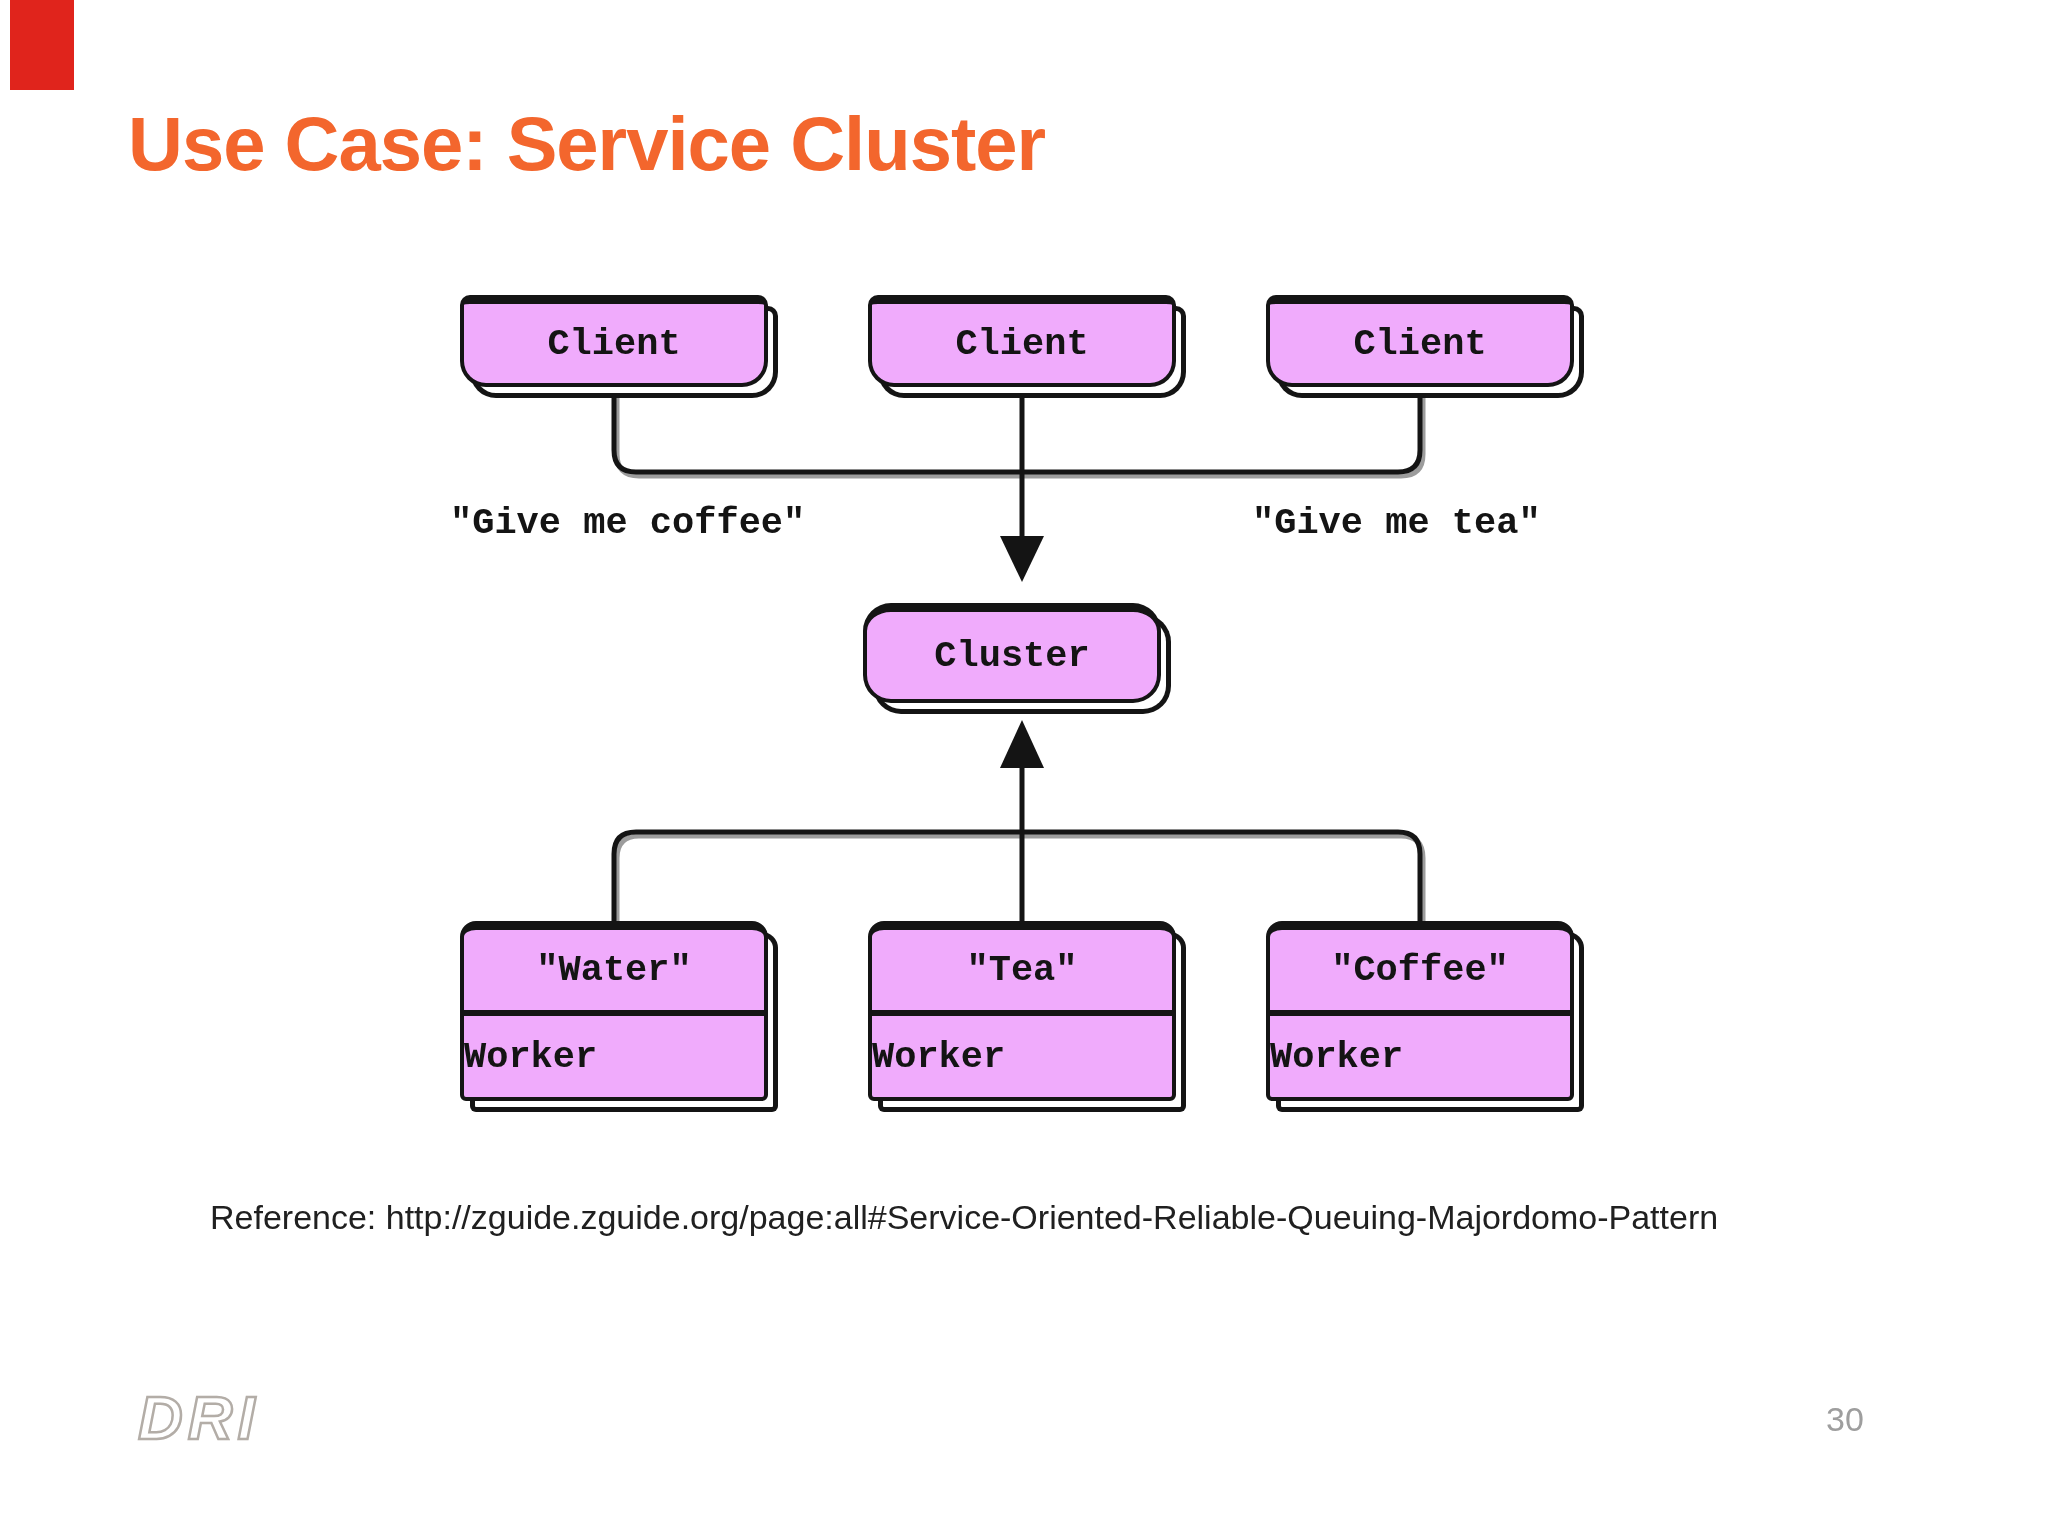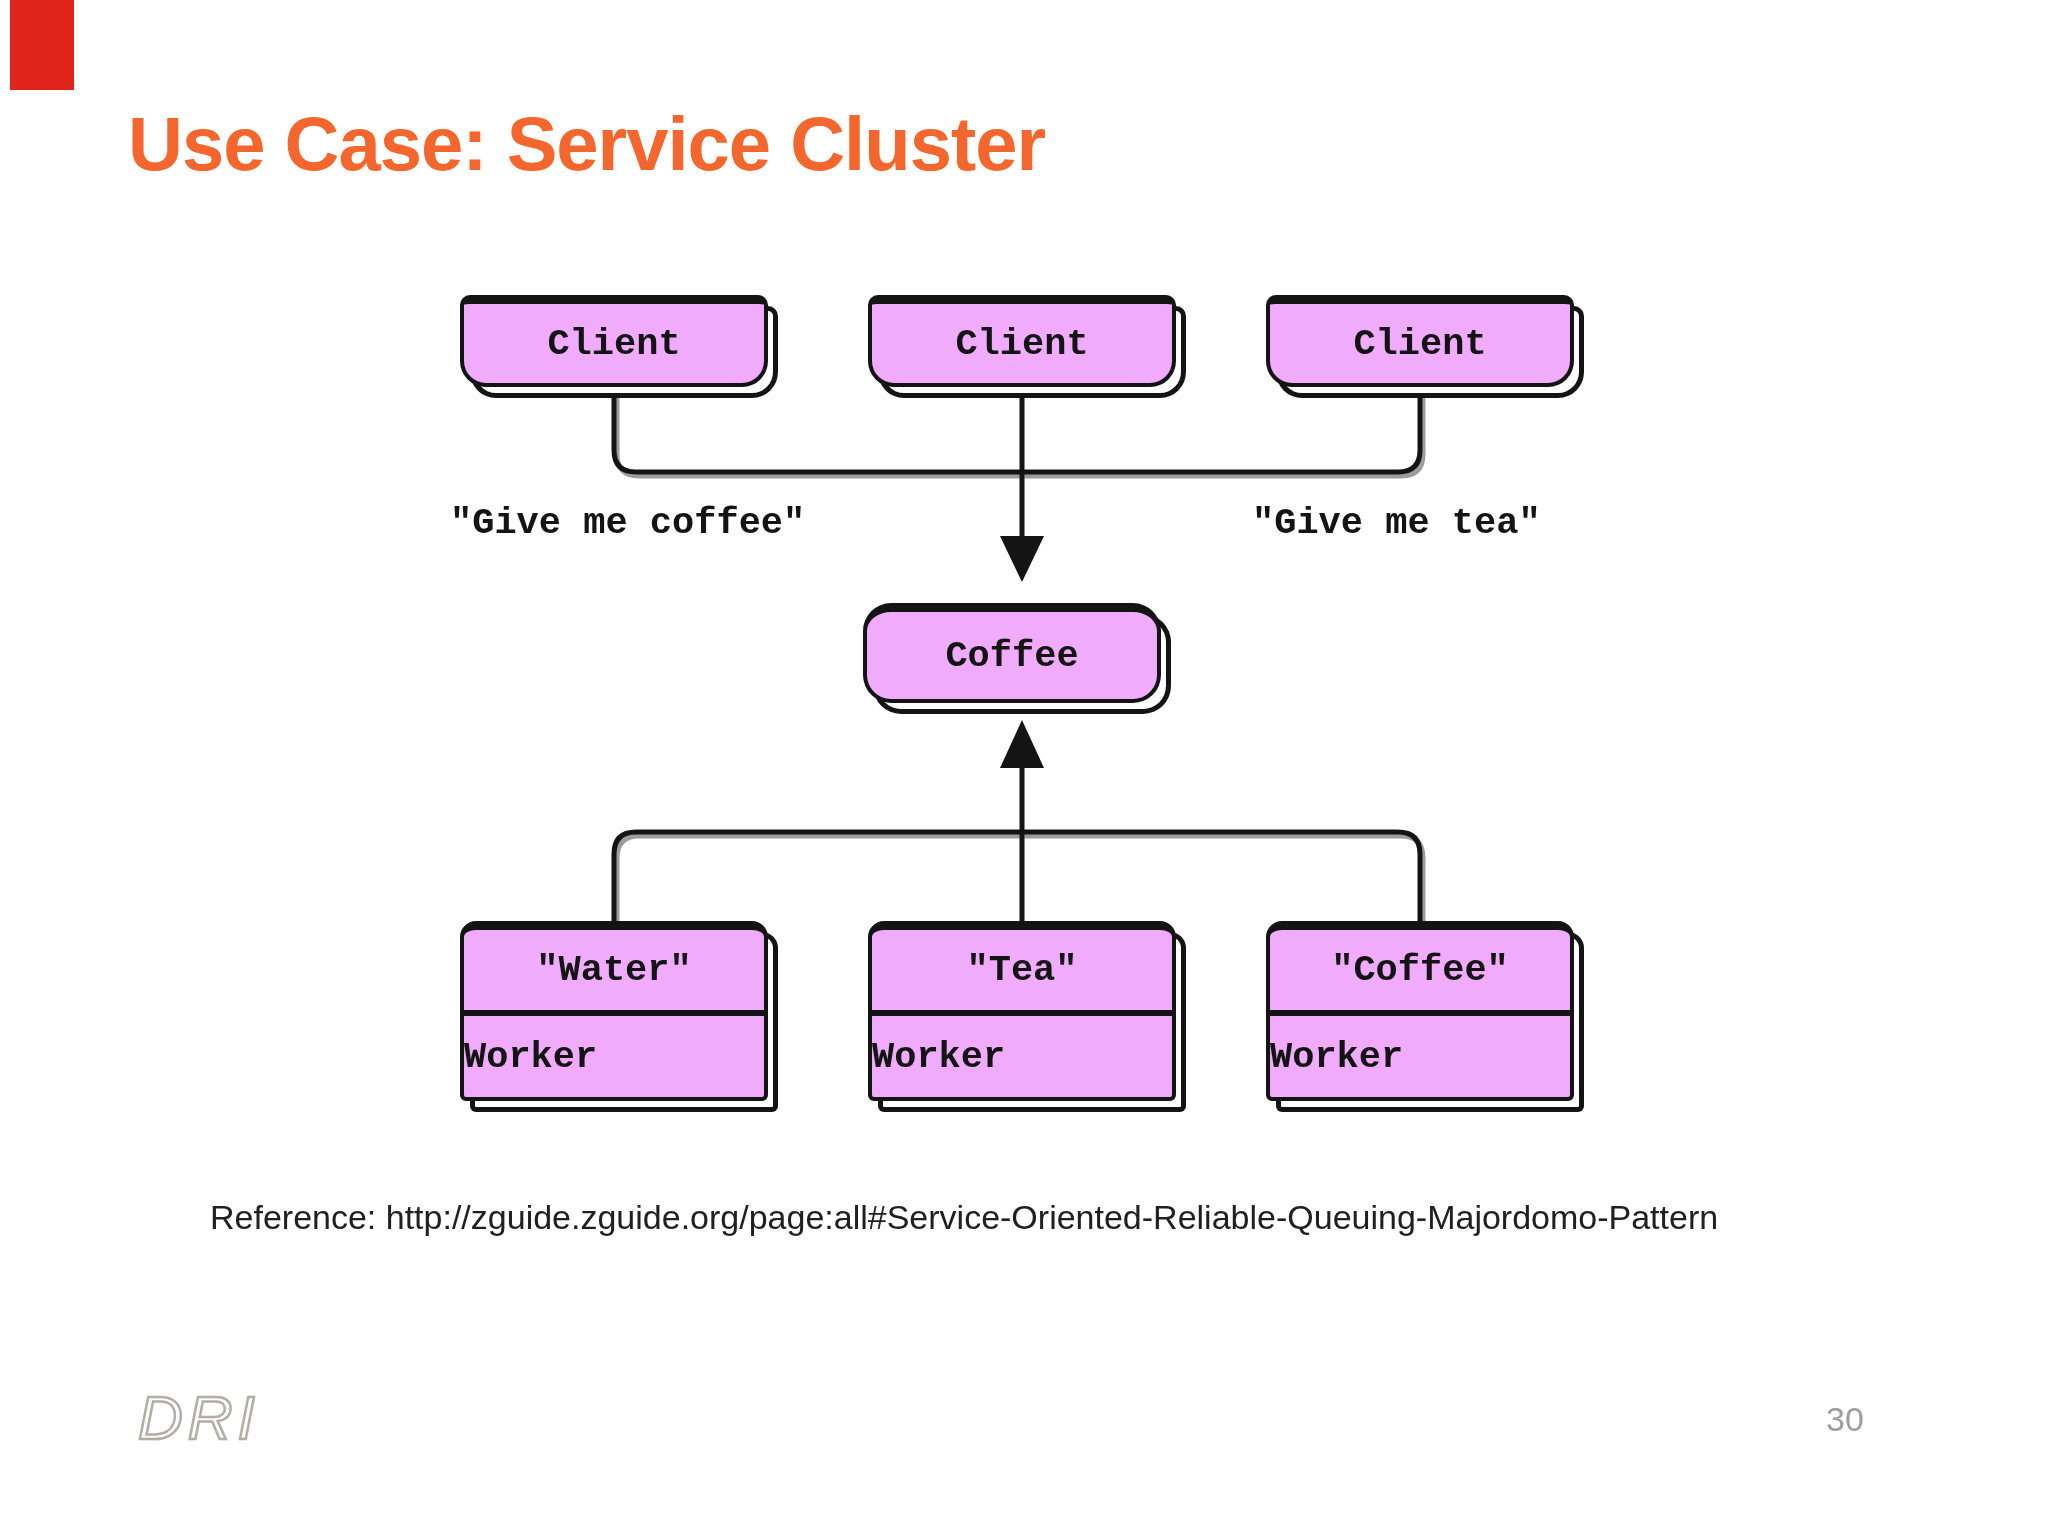--- a/index.html
+++ b/index.html
@@ -46,21 +46,21 @@
   .req-label { position:absolute; z-index:2; top:502px; }
   .req-left  { left:450px; }
   .req-right { left:1252px; }
 
   .reference {
     position:absolute; left:210px; top:1198px;
     font-size:34px; color:#202020; white-space:nowrap;
   }
   .footer-logo {
     position:absolute; left:138px; top:1382px;
-    font-size:62px; font-weight:normal; letter-spacing:5px; font-style:italic;
+    font-size:62px; font-weight:bold; letter-spacing:5px; font-style:italic;
     color:transparent; -webkit-text-stroke:2.5px #b3ada7;
   }
   .footer-copy {
     position:absolute; left:291px; top:1400px;
     font-size:34px; color:#a8a29c; white-space:nowrap;
   }
   .page-number {
     position:absolute; left:1826px; top:1400px;
     font-size:34px; color:#9e9e9e;
   }
@@ -98,21 +98,21 @@
     <span class="mono">Client</span>
   </div>
   <div class="dbox client c3">
     <span class="mono">Client</span>
   </div>
 
   <div class="req-label req-left mono">"Give me coffee"</div>
   <div class="req-label req-right mono">"Give me tea"</div>
 
   <div class="dbox broker">
-    <span class="mono">Coffee</span>
+    <span class="mono">Cluster</span>
   </div>
 
   <div class="dbox worker w1">
     <div class="wtop">
       <span class="mono">"Water"</span>
     </div>
     <div class="wbot">
       <span class="mono">Worker</span>
     </div>
   </div>

